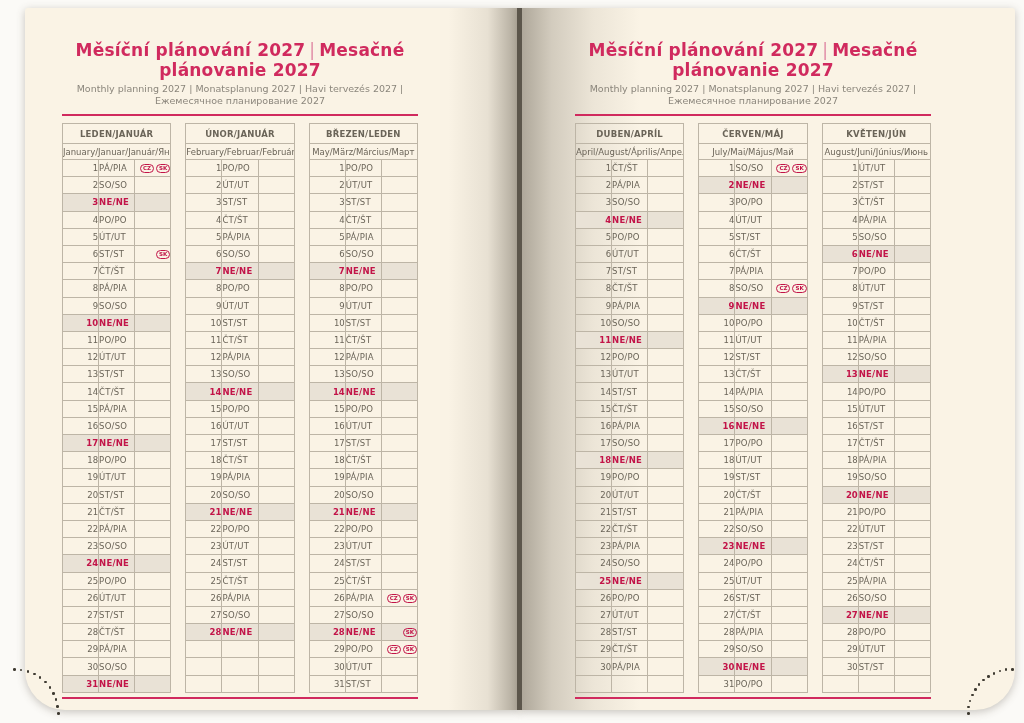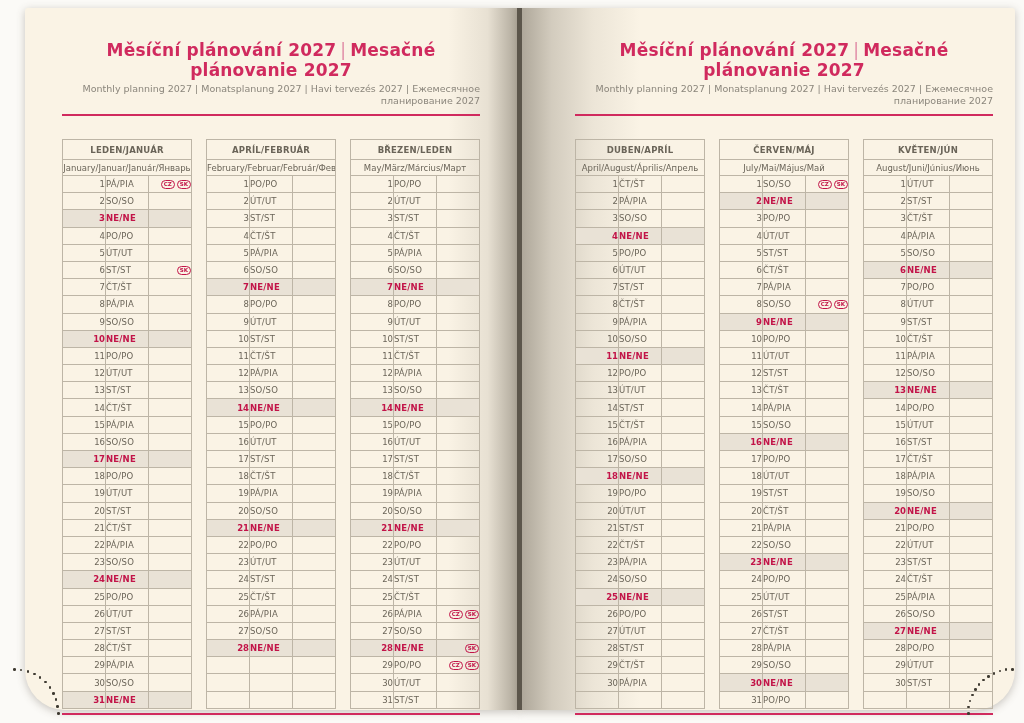--- a/index.html
+++ b/index.html
@@ -21,35 +21,35 @@
   }
   .spine{
     position:absolute;top:8px;left:517px;width:5px;height:702px;
     background:#5c564b;filter:blur(.6px);
   }
   .gutter-right{
     position:absolute;top:8px;left:522px;width:118px;height:702px;
     background:linear-gradient(to right, rgba(70,63,50,.42) 0%, rgba(70,63,50,.22) 25%, rgba(70,63,50,.08) 60%, rgba(70,63,50,0) 100%);
     pointer-events:none;
   }
-  .page-content{position:absolute;top:40px;width:418px;}
+  .page-content{position:absolute;top:40px;width:356px;}
   .page-content.pc-left{left:62px;}
   .page-content.pc-right{left:575px;}
   .spread-title{
     text-align:center;font-size:17px;font-weight:bold;color:#d02a5e;
     letter-spacing:.2px;line-height:20px;
   }
   .spread-title .divider{font-weight:normal;color:#e08aa5;padding:0 4px;}
   .spread-subtitle{
-    text-align:right;font-size:9.5px;color:#8b867c;margin-top:3px;line-height:12px;
+    text-align:center;font-size:9.5px;color:#8b867c;margin-top:3px;line-height:12px;
   }
   .title-rule{height:2px;background:#d02a5e;margin-top:7px;}
   .columns{display:flex;gap:14px;margin-top:7px;}
   .month-column{flex:1;min-width:0;}
-  table.cal{border-collapse:collapse;width:100%;table-layout:fixed;margin-top:16px;}
+  table.cal{border-collapse:collapse;width:100%;table-layout:fixed;}
   table.cal td{
     border:1px solid #bdb5a6;padding:0;font-size:8.5px;color:#6a6458;
     overflow:hidden;white-space:nowrap;
   }
   td.mname{
     height:19px;text-align:center;font-weight:bold;font-size:10.5px;
     color:#d02a5e;letter-spacing:.2px;
   }
   td.msub{height:15px;text-align:center;font-size:8px;color:#8b867c;}
   tr.dayrow td{height:16.2px;}
@@ -247,21 +247,21 @@
               <td class="day">NE/NE</td>
               <td class="notes"></td>
             </tr>
           </tbody>
         </table>
       </div>
       <div class="month-column">
         <table class="cal">
           <tbody>
             <tr>
-              <td class="mname" colspan="3">APRÍL/FEBRUÁR</td>
+              <td class="mname" colspan="3">ÚNOR/JANUÁR</td>
             </tr>
             <tr>
               <td class="msub" colspan="3">February/Februar/Február/Февраль</td>
             </tr>
             <tr class="dayrow">
               <td class="num">1</td>
               <td class="day">PO/PO</td>
               <td class="notes"></td>
             </tr>
             <tr class="dayrow">

